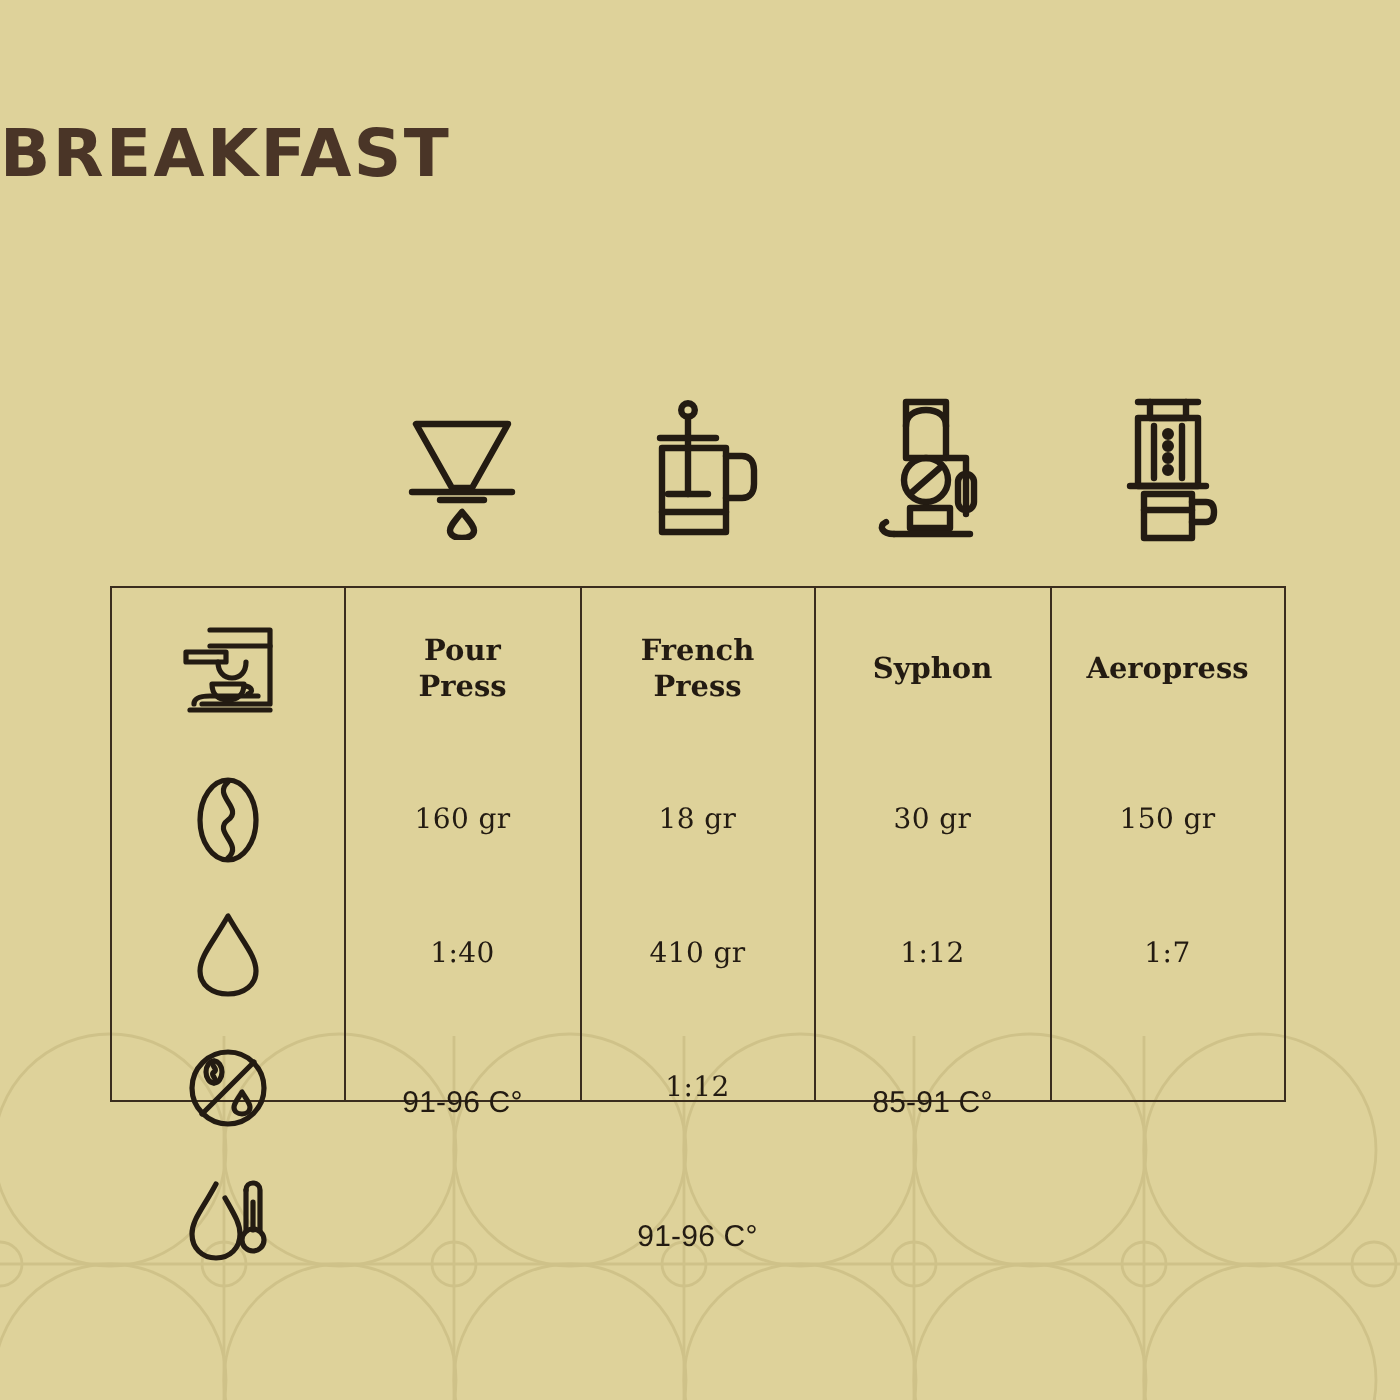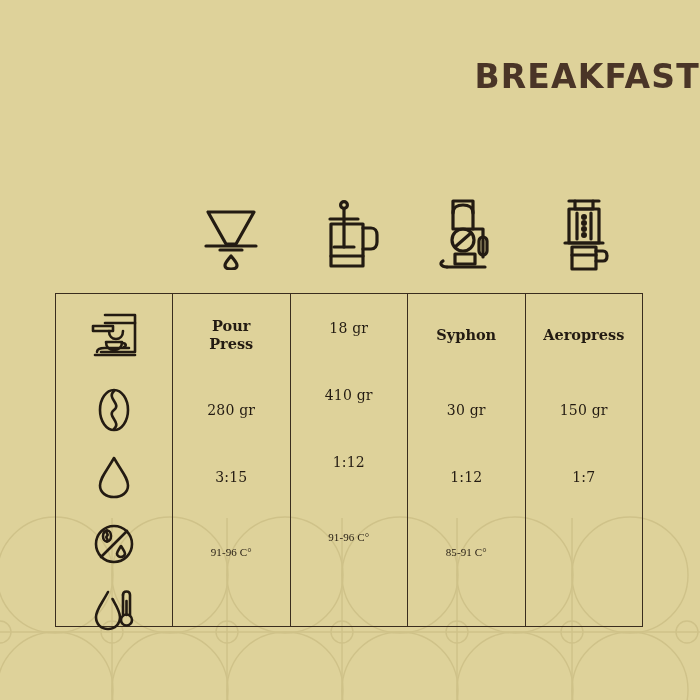--- a/index.html
+++ b/index.html
@@ -28,21 +28,21 @@
     width: 700px;
     height: 700px;
     z-index: 0;
     pointer-events: none;
   }
   #title {
     position: absolute;
     left: 0;
     top: 58px;
     width: 700px;
-    text-align: right;
+    text-align: left;
     z-index: 3;
     font-family: "DejaVu Sans", sans-serif;
     font-weight: bold;
     font-size: 33px;
     line-height: 38px;
     letter-spacing: 1.2px;
     color: #4a3527;
   }
   #title .tline { display: block; }
 
@@ -66,21 +66,21 @@
     align-items: center;
     justify-content: center;
   }
 
   
   #table {
     position: absolute;
     left: 55px;
     top: 293px;
     width: 588px;
-    height: 334px;
+    height: 258px;
     z-index: 3;
     border: 1.5px solid #3a2d1e;
     box-sizing: border-box;
     display: flex;
   }
   .col {
     box-sizing: border-box;
     border-right: 1.5px solid #3a2d1e;
     display: flex;
     flex-direction: column;
@@ -114,22 +114,22 @@
     line-height: 18px;
     color: #231b12;
   }
   .val {
     font-family: "DejaVu Serif", serif;
     font-size: 14px;
     color: #231b12;
     letter-spacing: 0.2px;
   }
   .val-temp {
-    font-family: Liberation Serif, serif;
-    font-size: 11px;
+    font-family: Liberation Sans, sans-serif;
+    font-size: 15px;
     letter-spacing: 0.1px;
     margin-top: 16px;
   }
   svg { display: block; }
 </style>
 </head>
 <body>
 
 <div id="canvas">
 
@@ -271,31 +271,37 @@
     </div>
 
     <div class="col col-data">
       <div class="cell cell-head">
         <div class="head-label">
           <span>Pour</span><br>
           <span>Press</span>
         </div>
       </div>
       <div class="cell cell-row">
-        <span class="val">280 gr</span>
-      </div>
-      <div class="cell cell-row">
-        <span class="val">3:15</span>
+        <span class="val">160 gr</span>
+      </div>
+      <div class="cell cell-row">
+        <span class="val">1:40</span>
       </div>
       <div class="cell cell-row">
         <span class="val val-temp">91-96 C°</span>
       </div>
     </div>
 
     <div class="col col-data">
+      <div class="cell cell-head">
+        <div class="head-label">
+          <span>French</span><br>
+          <span>Press</span>
+        </div>
+      </div>
       <div class="cell cell-row">
         <span class="val">18 gr</span>
       </div>
       <div class="cell cell-row">
         <span class="val">410 gr</span>
       </div>
       <div class="cell cell-row">
         <span class="val">1:12</span>
       </div>
       <div class="cell cell-row">

